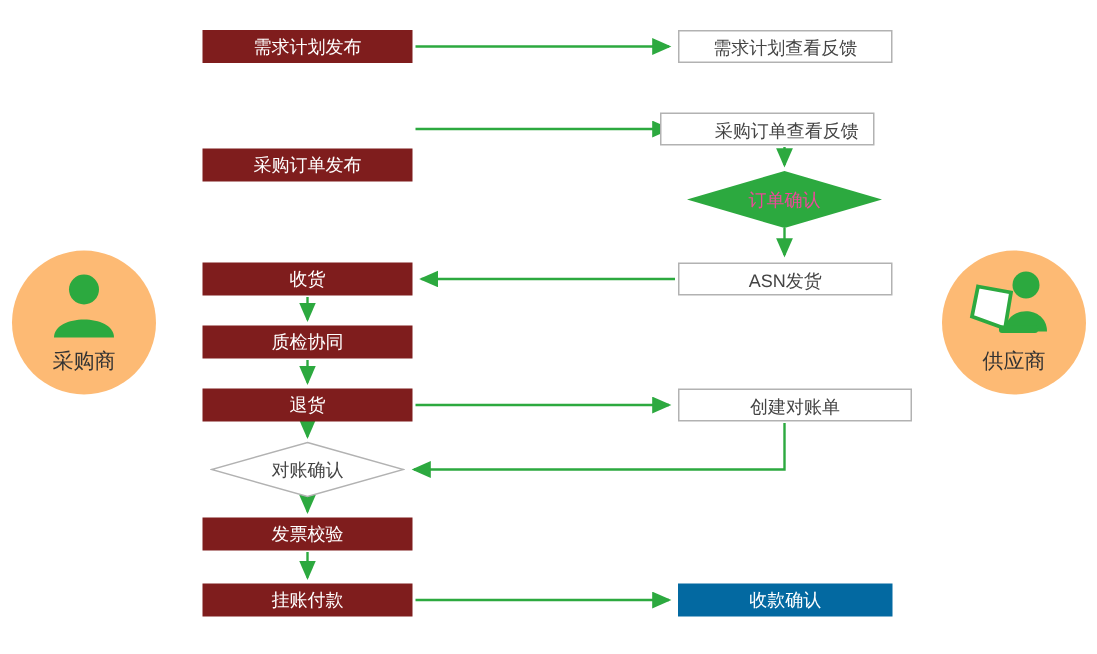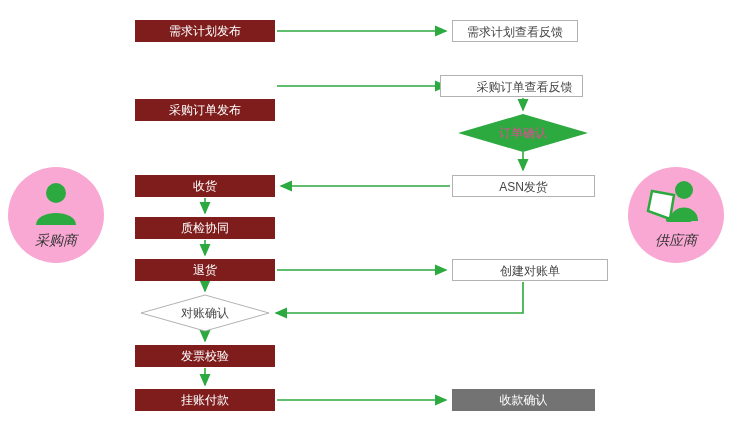--- a/index.html
+++ b/index.html
@@ -2,27 +2,27 @@
 <html><head>
 <meta charset="utf-8">
 <style>
   html,body{margin:0;padding:0;background:#ffffff;}
   body{font-family:"Liberation Sans","DejaVu Sans",sans-serif;}
   #canvas{position:relative;width:731px;height:436px;background:#ffffff;overflow:hidden;}
   .arrows{position:absolute;left:0;top:0;z-index:1;}
   .box{position:absolute;height:22px;line-height:22px;text-align:center;font-size:12px;z-index:2;box-sizing:border-box;}
   .box.green{background:#7f1d1d;color:#ffffff;}
   .box.white{background:#ffffff;color:#444444;border:1px solid #b2b2b2;}
-  .box.red{background:#737373;color:#ffffff;}
+  .box.red{background:#0369a1;color:#ffffff;}
   .diamond{position:absolute;width:130px;height:38px;z-index:2;}
   .diamond svg{position:absolute;left:0;top:0;}
   .diamond .dlabel{position:absolute;left:0;top:0;width:100%;height:100%;line-height:38px;text-align:center;font-size:12px;}
   .diamond.green .dlabel{color:#ec4899;}
   .diamond.white .dlabel{color:#444444;}
-  .actor{position:absolute;width:96px;height:96px;border-radius:50%;background:#f9a8d4;z-index:2;font-style:italic;}
+  .actor{position:absolute;width:96px;height:96px;border-radius:50%;background:#fdba74;z-index:2;}
   .actor-icon{position:absolute;left:18px;top:12px;}
   .actor-label{position:absolute;left:0;bottom:13px;width:100%;text-align:center;font-size:14px;color:#333333;}
 </style>
 </head>
 <body>
 
 <div id="canvas">
 
   <svg class="arrows" width="731" height="436" viewBox="0 0 731 436">
     <defs>
@@ -74,21 +74,21 @@
   <div class="diamond white" style="left:140px;top:294px;">
     <svg width="130" height="38" viewBox="0 0 130 38">
       <polygon points="65,1 129,19 65,37 1,19" fill="#ffffff" stroke="#b2b2b2" stroke-width="1"></polygon>
     </svg>
     <span class="dlabel">对账确认</span>
   </div>
 
   <div class="box green" style="left:135px;top:345px;width:140px;">发票校验</div>
   <div class="box green" style="left:135px;top:389px;width:140px;">挂账付款</div>
 
-  <div class="box white" style="left:452px;top:20px;width:126px;">需求计划查看反馈</div>
+  <div class="box white" style="left:452px;top:20px;width:143px;">需求计划查看反馈</div>
   <div class="box white" style="left:440px;top:75px;width:143px;padding-left:26px;">采购订单查看反馈</div>
 
   <div class="diamond green" style="left:458px;top:114px;">
     <svg width="130" height="38" viewBox="0 0 130 38">
       <polygon points="65,0 130,19 65,38 0,19" fill="#2ca93f"></polygon>
     </svg>
     <span class="dlabel">订单确认</span>
   </div>
 
   <div class="box white" style="left:452px;top:175px;width:143px;">ASN发货</div>

